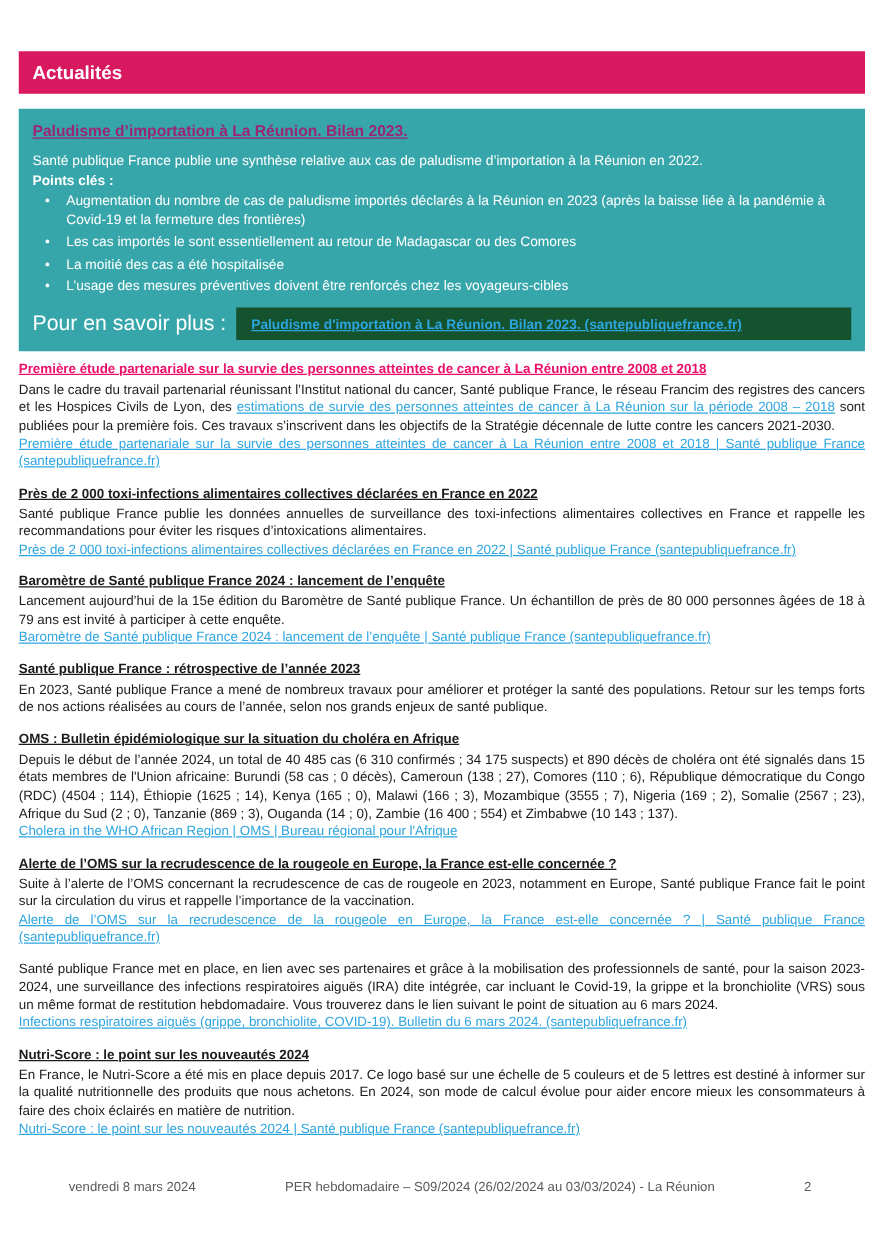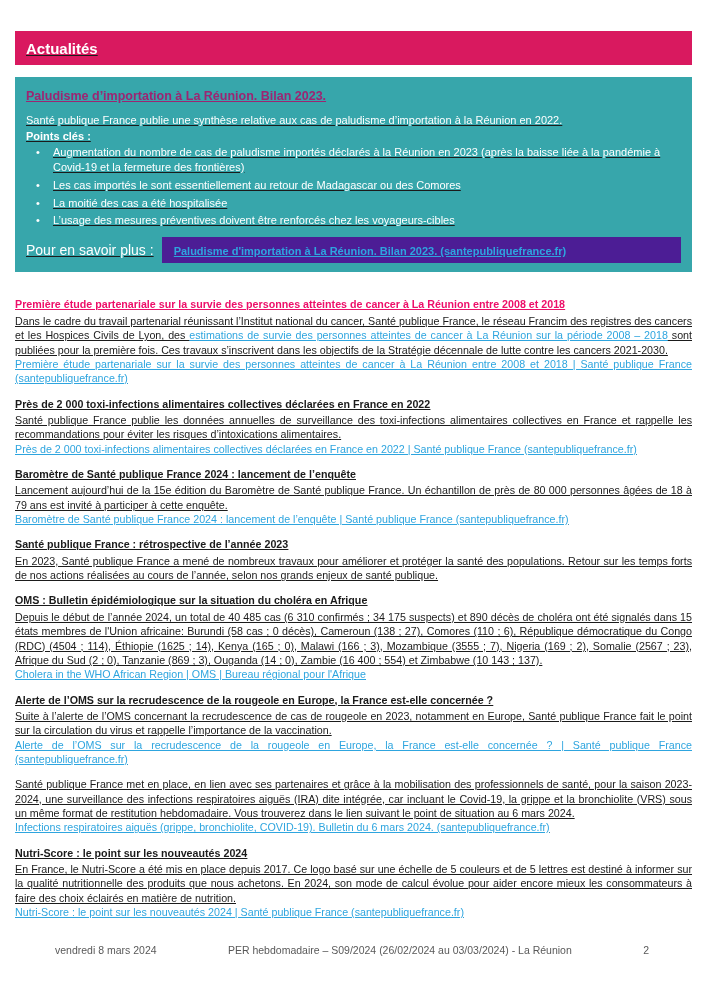--- a/index.html
+++ b/index.html
@@ -1,46 +1,46 @@
 <!DOCTYPE html>
 <html><head>
 <meta charset="utf-8">
 <style>
   * { margin: 0; padding: 0; box-sizing: border-box; }
   html, body { width: 707px; }
   body {
     width: 707px; height: 1000px; background: #ffffff; overflow: hidden;
     font-family: "Liberation Sans", sans-serif; color: #1b1b1b; position: relative;
   }
-  .page { padding: 31px 15px 0 15px; text-decoration: underline; }
+  .page { padding: 41px 15px 0 15px; }
 
   
   .header-bar {
     background: #D9195F; height: 34px; display: flex; align-items: center;
     padding-left: 11px; margin-bottom: 12px;
   }
   .header-bar .title { color: #ffffff; font-weight: bold; font-size: 15px; }
 
   
-  .highlight { background: #37A6AB; padding: 9px 11px 9px 11px; margin-bottom: 25px; }
+  .highlight { background: #37A6AB; padding: 9px 11px 9px 11px; margin-bottom: 7px; }
   .hl-title {
     color: #9C2572; font-weight: bold; font-size: 12.5px;
     text-decoration: underline; display: inline-block; margin: 2px 0 10px 0; cursor: pointer;
   }
   .hl-intro { color: #ffffff; font-size: 11px; line-height: 1.38; }
   .hl-points { color: #ffffff; font-weight: bold; font-size: 11px; line-height: 1.5; }
   .hl-list { list-style: none; }
   .hl-list li {
     color: #ffffff; font-size: 11px; line-height: 1.36;
     padding-left: 27px; position: relative; margin-bottom: 3px;
   }
   .hl-list li::before { content: "\2022"; position: absolute; left: 10px; }
   .hl-more { display: flex; align-items: stretch; margin-top: 9px; }
-  .hl-more-label { color: #ffffff; font-size: 14px; white-space: nowrap; margin-right: 8px; align-self: center; }
-  .hl-more-box { background: #4c1d95; flex: 1; padding: 4px 12px; }
+  .hl-more-label { color: #ffffff; font-size: 17px; white-space: nowrap; margin-right: 8px; align-self: center; }
+  .hl-more-box { background: #14532d; flex: 1; padding: 4px 12px; }
   .hl-more-link { color: #2EA5DF; font-size: 11px; font-weight: bold; text-decoration: underline; cursor: pointer; }
 
   
   .section { margin-bottom: 11px; text-align: justify; }
   .sec-heading {
     font-weight: bold; font-size: 10.7px; text-decoration: underline;
     color: #1b1b1b; margin-bottom: 2px; text-align: left; line-height: 1.35;
   }
   .sec-heading.pink { color: #ED0F69; }
   .sec-body { font-size: 10.7px; line-height: 1.34; }

